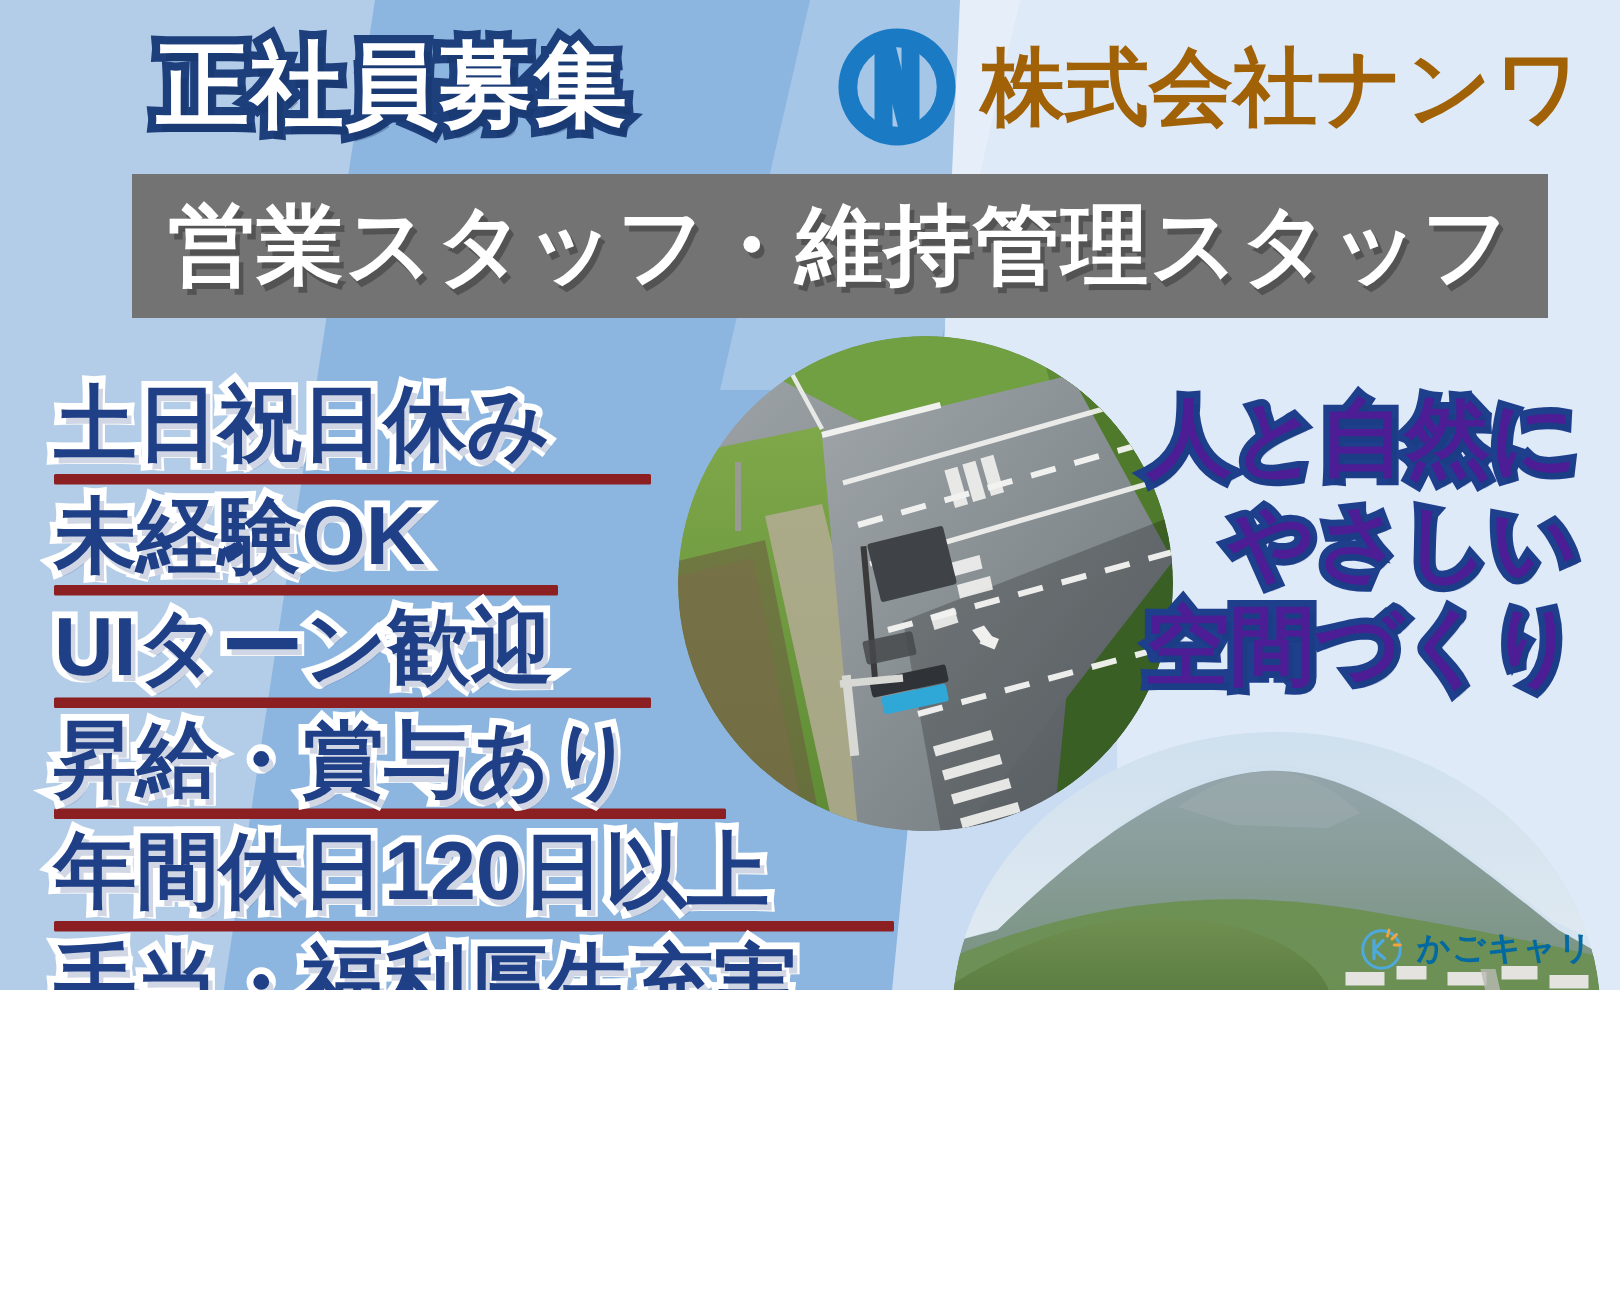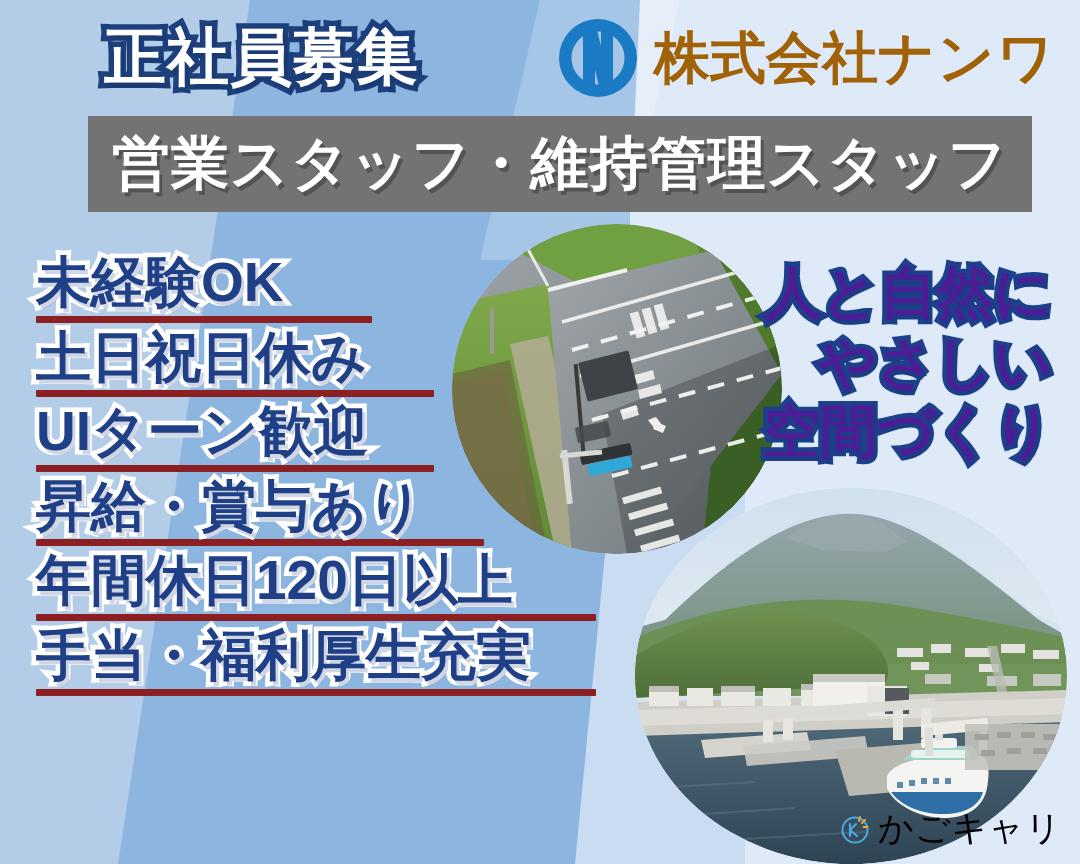--- a/index.html
+++ b/index.html
@@ -1,20 +1,20 @@
 <!DOCTYPE html>
 <html><head>
 <meta charset="utf-8">
 <style>
   html,body{margin:0;padding:0;background:#fff;}
   body{font-family:"Liberation Sans","DejaVu Sans",sans-serif;}
 
   #banner{
     position:relative;
-    width:1080px;height:864px;
+    width:1080px;height:660px;
     overflow:hidden;
     background:#dfeaf8;
   }
 
   
   .bg-base{position:absolute;inset:0;background:#dfeaf8;}
 
   
   .bg-panel{
     position:absolute;left:0;top:0;width:700px;height:864px;
@@ -116,21 +116,21 @@
     white-space:nowrap;
   }
 
   
   .watermark{
     position:absolute;right:18px;bottom:12px;
     display:flex;align-items:center;gap:7px;
   }
   .wm-icon{width:32px;height:32px;flex:none;}
   .wm-text{
-    font-size:35px;font-weight:400;color:#000000;letter-spacing:1px;
+    font-size:22px;font-weight:700;color:#0369a1;letter-spacing:1px;
     white-space:nowrap;
   }
 </style>
 </head>
 <body>
 
 <div id="banner">
 
   <div class="bg-base"></div>
   <div class="bg-panel"></div>
@@ -359,26 +359,26 @@
     </span>
     <span class="logo-text"><span>株式会社</span><span class="kana">ナンワ</span></span>
   </div>
 
   <div class="jobbar">
     <span class="jobbar-text">営業スタッフ・維持管理スタッフ</span>
   </div>
 
   <div class="bullets">
     <div class="bullet-row">
+      <span class="bullet-text">土日祝日休み</span>
+      <span class="bullet-rule" style="width: 398px;"></span>
+    </div>
+    <div class="bullet-row">
       <span class="bullet-text">未経験OK</span>
       <span class="bullet-rule" style="width: 336px;"></span>
-    </div>
-    <div class="bullet-row">
-      <span class="bullet-text">土日祝日休み</span>
-      <span class="bullet-rule" style="width: 398px;"></span>
     </div>
     <div class="bullet-row">
       <span class="bullet-text">UIターン歓迎</span>
       <span class="bullet-rule" style="width: 398px;"></span>
     </div>
     <div class="bullet-row">
       <span class="bullet-text">昇給・賞与あり</span>
       <span class="bullet-rule" style="width: 448px;"></span>
     </div>
     <div class="bullet-row">

